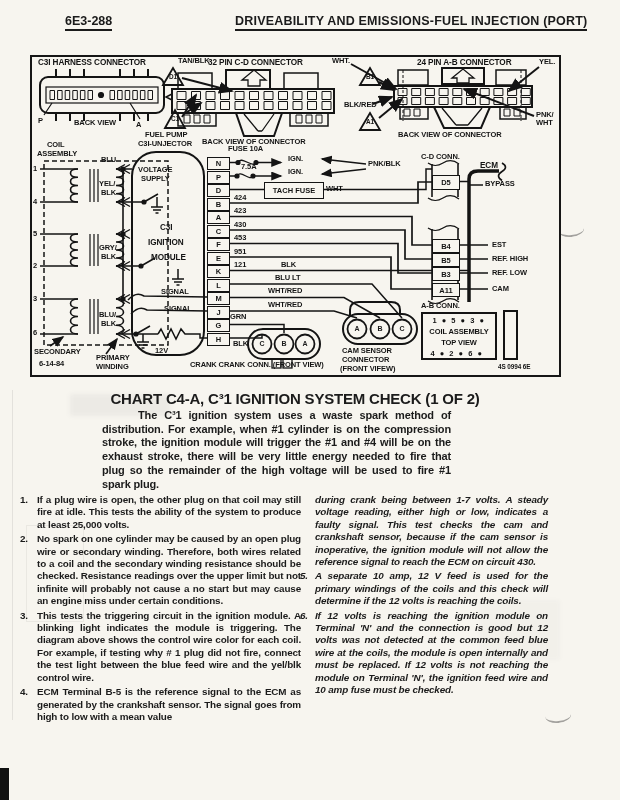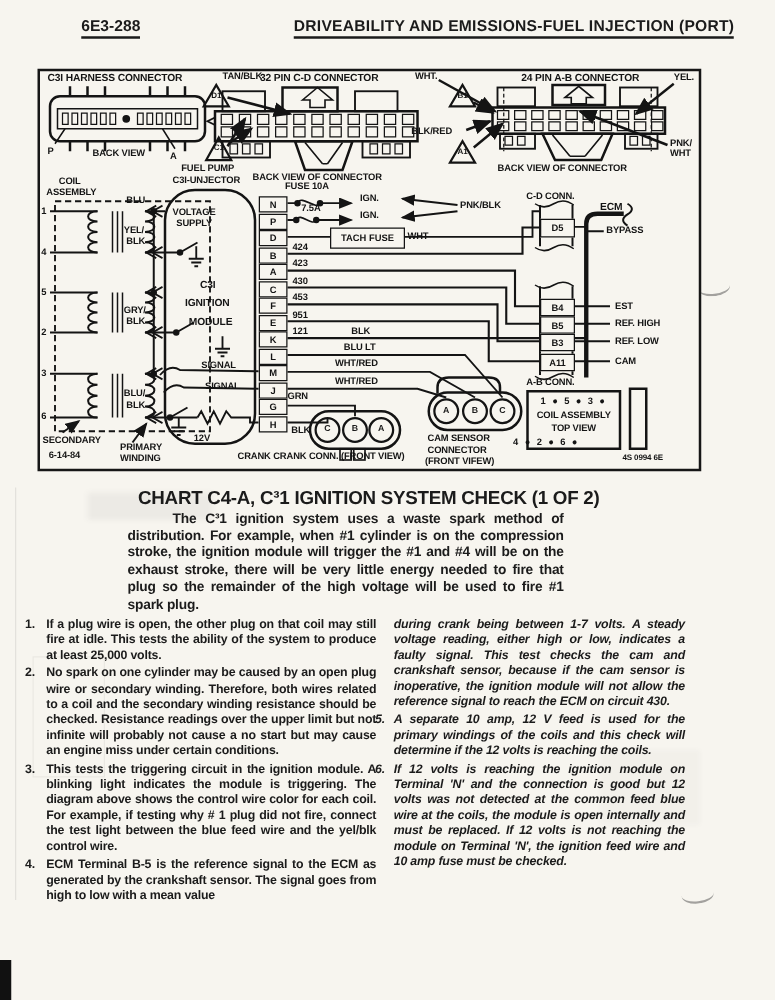--- a/index.html
+++ b/index.html
@@ -209,21 +209,21 @@
     <div class="L" style="left:507px;top:1px">YEL.</div>
     <div class="L s6 c" style="left:135px;top:17px;width:12px">D1</div>
     <div class="L" style="left:6px;top:60px">P</div>
     <div class="L" style="left:42px;top:62px">BACK VIEW</div>
     <div class="L" style="left:104px;top:64px">A</div>
     <div class="L s6 c" style="left:137px;top:59px;width:12px">C1</div>
     <div class="L" style="left:113px;top:74px">FUEL PUMP</div>
     <div class="L" style="left:106px;top:83px">C3I-UNJECTOR</div>
     <div class="L" style="left:170px;top:81px">BACK VIEW OF CONNECTOR</div>
     <div class="L s6 c" style="left:332px;top:17px;width:12px">B1</div>
-    <div class="L" style="left:297px;top:44px">BLK/RED</div>
+    <div class="L" style="left:312px;top:44px">BLK/RED</div>
     <div class="L s6 c" style="left:332px;top:62px;width:12px">A1</div>
     <div class="L" style="left:366px;top:74px">BACK VIEW OF CONNECTOR</div>
     <div class="L" style="left:504px;top:54px">PNK/</div>
     <div class="L" style="left:504px;top:62px">WHT</div>
 
     <div class="L" style="left:15px;top:84px">COIL</div>
     <div class="L" style="left:5px;top:93px">ASSEMBLY</div>
     <div class="L" style="left:1px;top:108px">1</div>
     <div class="L" style="left:1px;top:141px">4</div>
     <div class="L" style="left:1px;top:173px">5</div>
@@ -306,21 +306,21 @@
     <div class="bx" style="left:400px;top:210px;width:26px;height:12px">B3</div>
     <div class="bx" style="left:400px;top:226px;width:26px;height:12px">A11</div>
     <div class="L" style="left:460px;top:184px">EST</div>
     <div class="L" style="left:460px;top:198px">REF. HIGH</div>
     <div class="L" style="left:460px;top:212px">REF. LOW</div>
     <div class="L" style="left:460px;top:228px">CAM</div>
     <div class="L" style="left:389px;top:245px">A-B CONN.</div>
     <div class="L c" style="left:390px;top:260px;width:74px;letter-spacing:1.5px">1 ● 5 ● 3 ●</div>
     <div class="L c" style="left:390px;top:271px;width:74px">COIL ASSEMBLY</div>
     <div class="L c" style="left:390px;top:282px;width:74px">TOP VIEW</div>
-    <div class="L c" style="left:370px;top:293px;width:70px;letter-spacing:1.5px">4 ● 2 ● 6 ●</div>
+    <div class="L c" style="left:390px;top:293px;width:70px;letter-spacing:1.5px">4 ● 2 ● 6 ●</div>
     <div class="L s6" style="left:466px;top:307px">4S 0994 6E</div>
   </div>
 
   <div class="atitle">CHART C4-A, C³1 IGNITION SYSTEM CHECK (1 OF 2)</div>
   <div class="intro">The C³1 ignition system uses a waste spark method of distribution. For example, when #1 cylinder is on the compression stroke, the ignition module will trigger the #1 and #4 will be on the exhaust stroke, there will be very little energy needed to fire that plug so the remainder of the high voltage will be used to fire #1 spark plug.</div>
 
   <div class="col lc">
     <div class="item">
       <span class="num">1.</span>
       <span class="txt">If a plug wire is open, the other plug on that coil may still fire at idle. This tests the ability of the system to produce at least 25,000 volts.</span>

